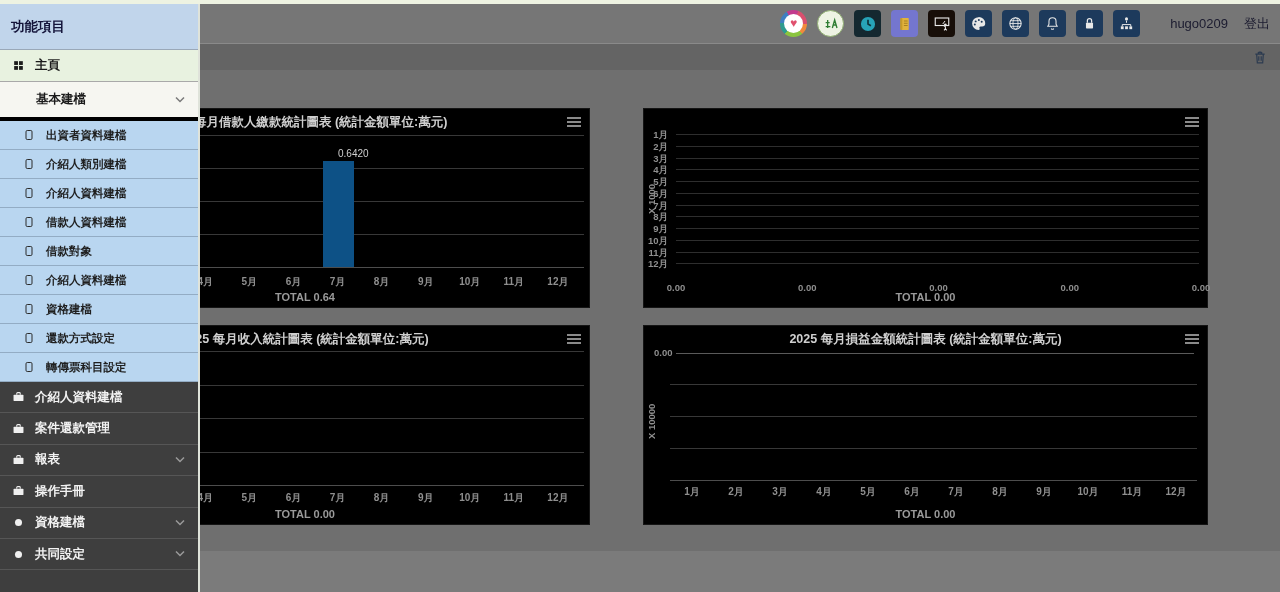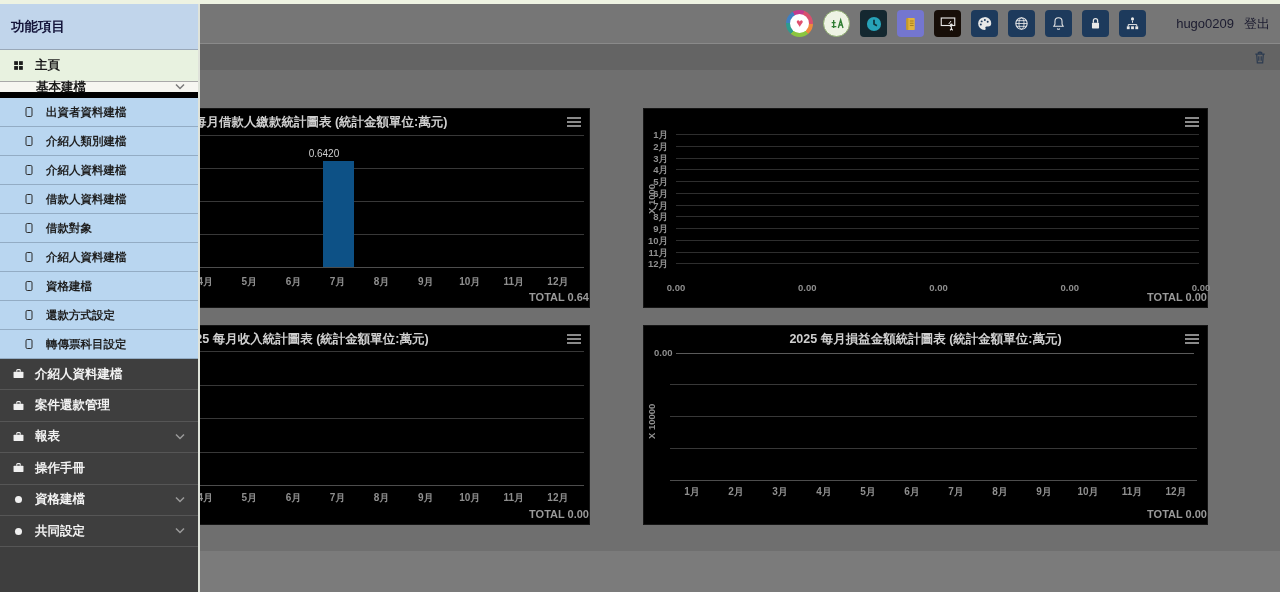--- a/index.html
+++ b/index.html
@@ -12,56 +12,56 @@
   .subbar{position:absolute;left:0;top:43px;width:100%;height:27px;background:#646464;border-top:1px solid #8a8a8a;box-sizing:border-box;}
   .appicon{width:27px;height:27px;border-radius:4px;display:flex;align-items:center;justify-content:center;flex:0 0 auto;cursor:pointer;}
   .sq-navy{background:#1d3a5c;} .sq-teal{background:#142830;} .sq-purple{background:#7476cf;} .sq-black{background:#170e08;}
   .logo1{width:27px;height:27px;border-radius:50%;position:relative;flex:0 0 auto;
      background:conic-gradient(from 20deg,#d94f6e 0 70deg,#f08a3c 70deg 120deg,#8bc53f 120deg 200deg,#2e9b8f 200deg 250deg,#3f7fc1 250deg 310deg,#c23b8e 310deg 360deg);}
   .logo1::after{content:"♥";position:absolute;inset:4px;background:#fff;border-radius:50%;
      color:#e0506e;font-size:12px;line-height:19px;text-align:center;}
   .logo2{width:27px;height:27px;border-radius:50%;background:#eef3e4;border:1px solid #8fae71;box-sizing:border-box;
      display:flex;align-items:center;justify-content:center;flex:0 0 auto;}
   .username{color:#1b1b2f;font-size:13px;margin-left:20px;}
-  .logout{color:#1b1b2f;font-size:13px;cursor:pointer;}
+  .logout{color:#1b1b2f;font-size:13px;margin-left:6px;cursor:pointer;}
   .trash{position:absolute;right:12px;top:5px;cursor:pointer;}
   
   .content{position:absolute;left:0;top:70px;width:100%;height:481px;background:#6f6f6f;}
   .footer{position:absolute;left:0;top:551px;width:100%;height:41px;background:#7b7b7b;}
   .panel{position:absolute;background:#000;border:1px solid #151515;box-sizing:border-box;}
   .p1{left:20px;top:38px;width:570px;height:200px;}
   .p2{left:643px;top:38px;width:565px;height:200px;}
   .p3{left:20px;top:255px;width:570px;height:200px;}
   .p4{left:643px;top:255px;width:565px;height:200px;}
   .ptitle{position:absolute;top:5px;left:0;right:0;text-align:center;color:#cfcfcf;
           font-size:12.5px;font-weight:bold;white-space:nowrap;}
   .burger{position:absolute;top:8px;right:8px;width:14px;cursor:pointer;}
   .burger div{height:2px;background:#8a8a8a;margin-bottom:2px;}
-  .ptotal{position:absolute;bottom:4px;left:0;right:0;text-align:right;color:#9a9a9a;
+  .ptotal{position:absolute;bottom:4px;left:0;right:0;text-align:center;color:#9a9a9a;
           font-size:11px;font-weight:bold;}
   .gl{position:absolute;height:1px;background:#383838;}
   .axisl{position:absolute;height:1px;background:#4d4d4d;}
   .zerol{position:absolute;height:1px;background:#5a5a5a;}
   .xrow{position:absolute;display:flex;}
   .xcell{flex:1;text-align:center;color:#8f8f8f;font-size:10px;font-weight:bold;}
   .bar{position:absolute;}
-  .barlabel{position:absolute;color:#cfcfcf;font-size:10px;text-align:left;}
+  .barlabel{position:absolute;color:#cfcfcf;font-size:10px;text-align:right;}
   .catlabel{position:absolute;color:#8f8f8f;font-size:9.5px;font-weight:bold;text-align:right;}
   .tick{position:absolute;color:#8f8f8f;font-size:9.5px;font-weight:bold;transform:translateX(-50%);}
   .ticklabel-left{position:absolute;color:#8f8f8f;font-size:9.5px;font-weight:bold;}
   .unit{position:absolute;writing-mode:vertical-rl;transform:rotate(180deg);
         color:#8f8f8f;font-size:9.5px;font-weight:bold;text-align:center;}
   
   .sidebar{position:absolute;left:0;top:4px;width:200px;height:588px;z-index:20;
            border-right:2px solid #dfe3da;box-sizing:border-box;background:#3e3e3e;}
   .sb-header{height:46px;background:#c1d5eb;color:#14143a;font-weight:bold;font-size:13.5px;
              display:flex;align-items:center;padding-left:11px;border-bottom:1px solid #9aa8b8;box-sizing:border-box;}
   .sb-row{display:flex;align-items:center;box-sizing:border-box;cursor:pointer;position:relative;}
   .r-home{height:32px;background:#e8f2e0;border-bottom:1px solid #a9a9a9;color:#1a1a1a;font-weight:bold;font-size:12.5px;padding-left:10px;}
-  .r-group{height:16px;background:#f6f6f1;border-bottom:6px solid #000000;color:#1a1a1a;font-weight:bold;font-size:12.5px;padding-left:36px;}
+  .r-group{height:39px;background:#f6f6f1;border-bottom:4px solid #000000;color:#1a1a1a;font-weight:bold;font-size:12.5px;padding-left:36px;}
   .r-sub{height:29px;background:#b9d6f0;border-bottom:1px solid #93acc4;color:#1f1f1f;font-weight:bold;font-size:11.5px;padding-left:21px;}
   .r-dark{height:31.4px;background:#3e3e3e;border-bottom:1px solid #565656;color:#f2f2f2;font-weight:bold;font-size:12.5px;padding-left:10px;}
   .sb-ico{display:inline-flex;align-items:center;justify-content:center;width:16px;margin-right:9px;}
   .chev{position:absolute;right:12px;top:50%;transform:translateY(-50%);}
 </style>
 </head>
 <body>
 
 <div class="page">
 

